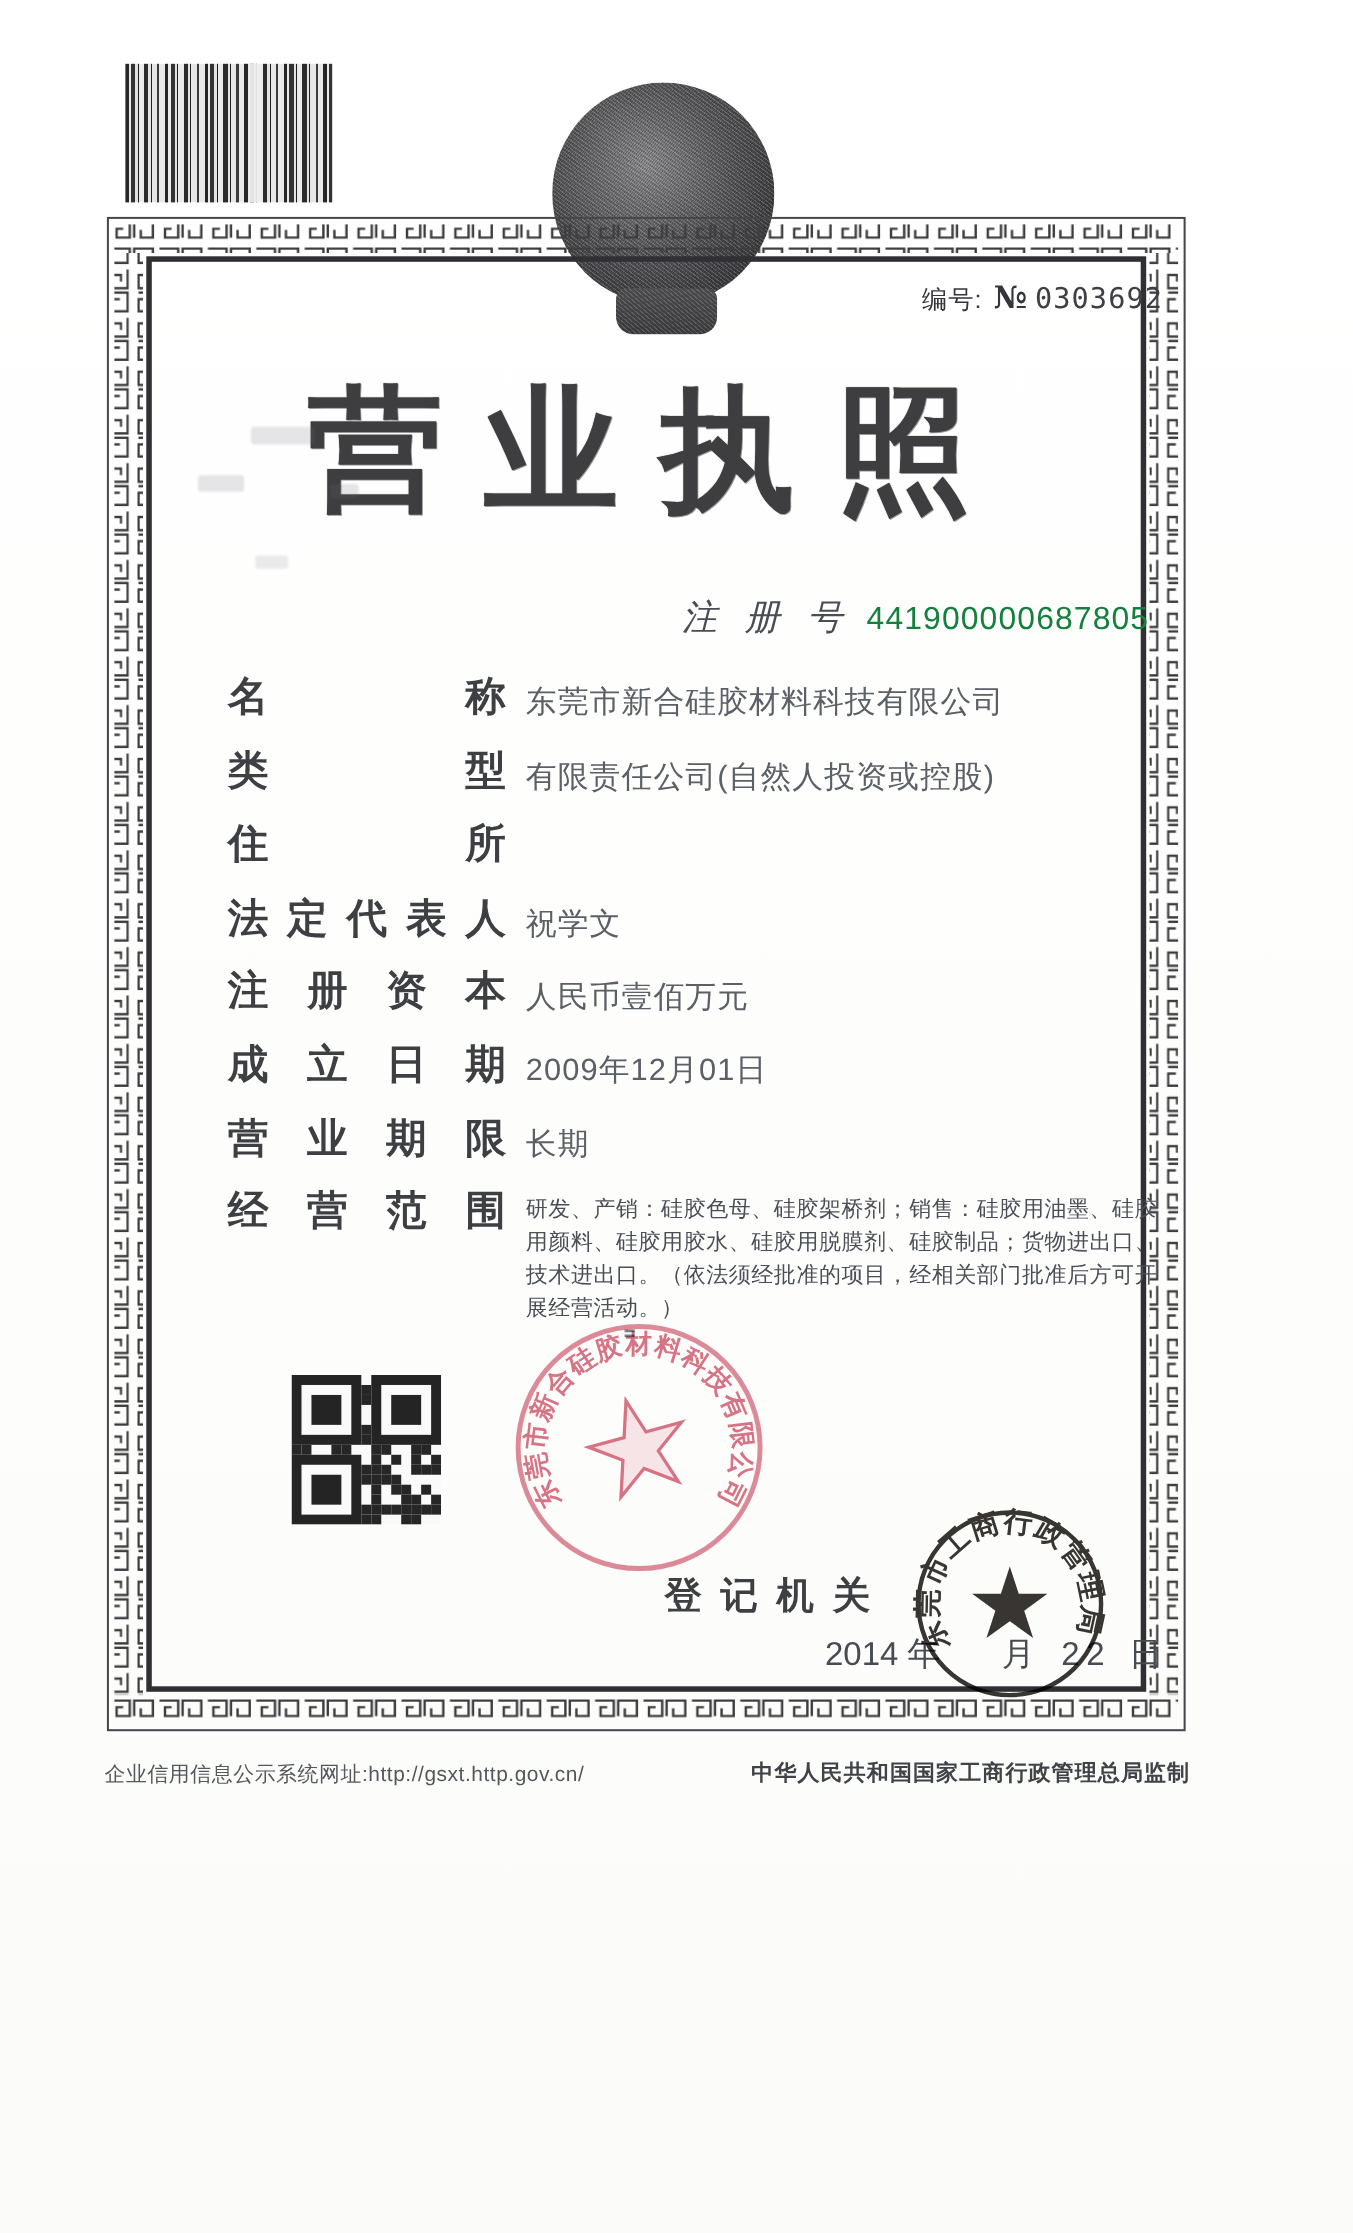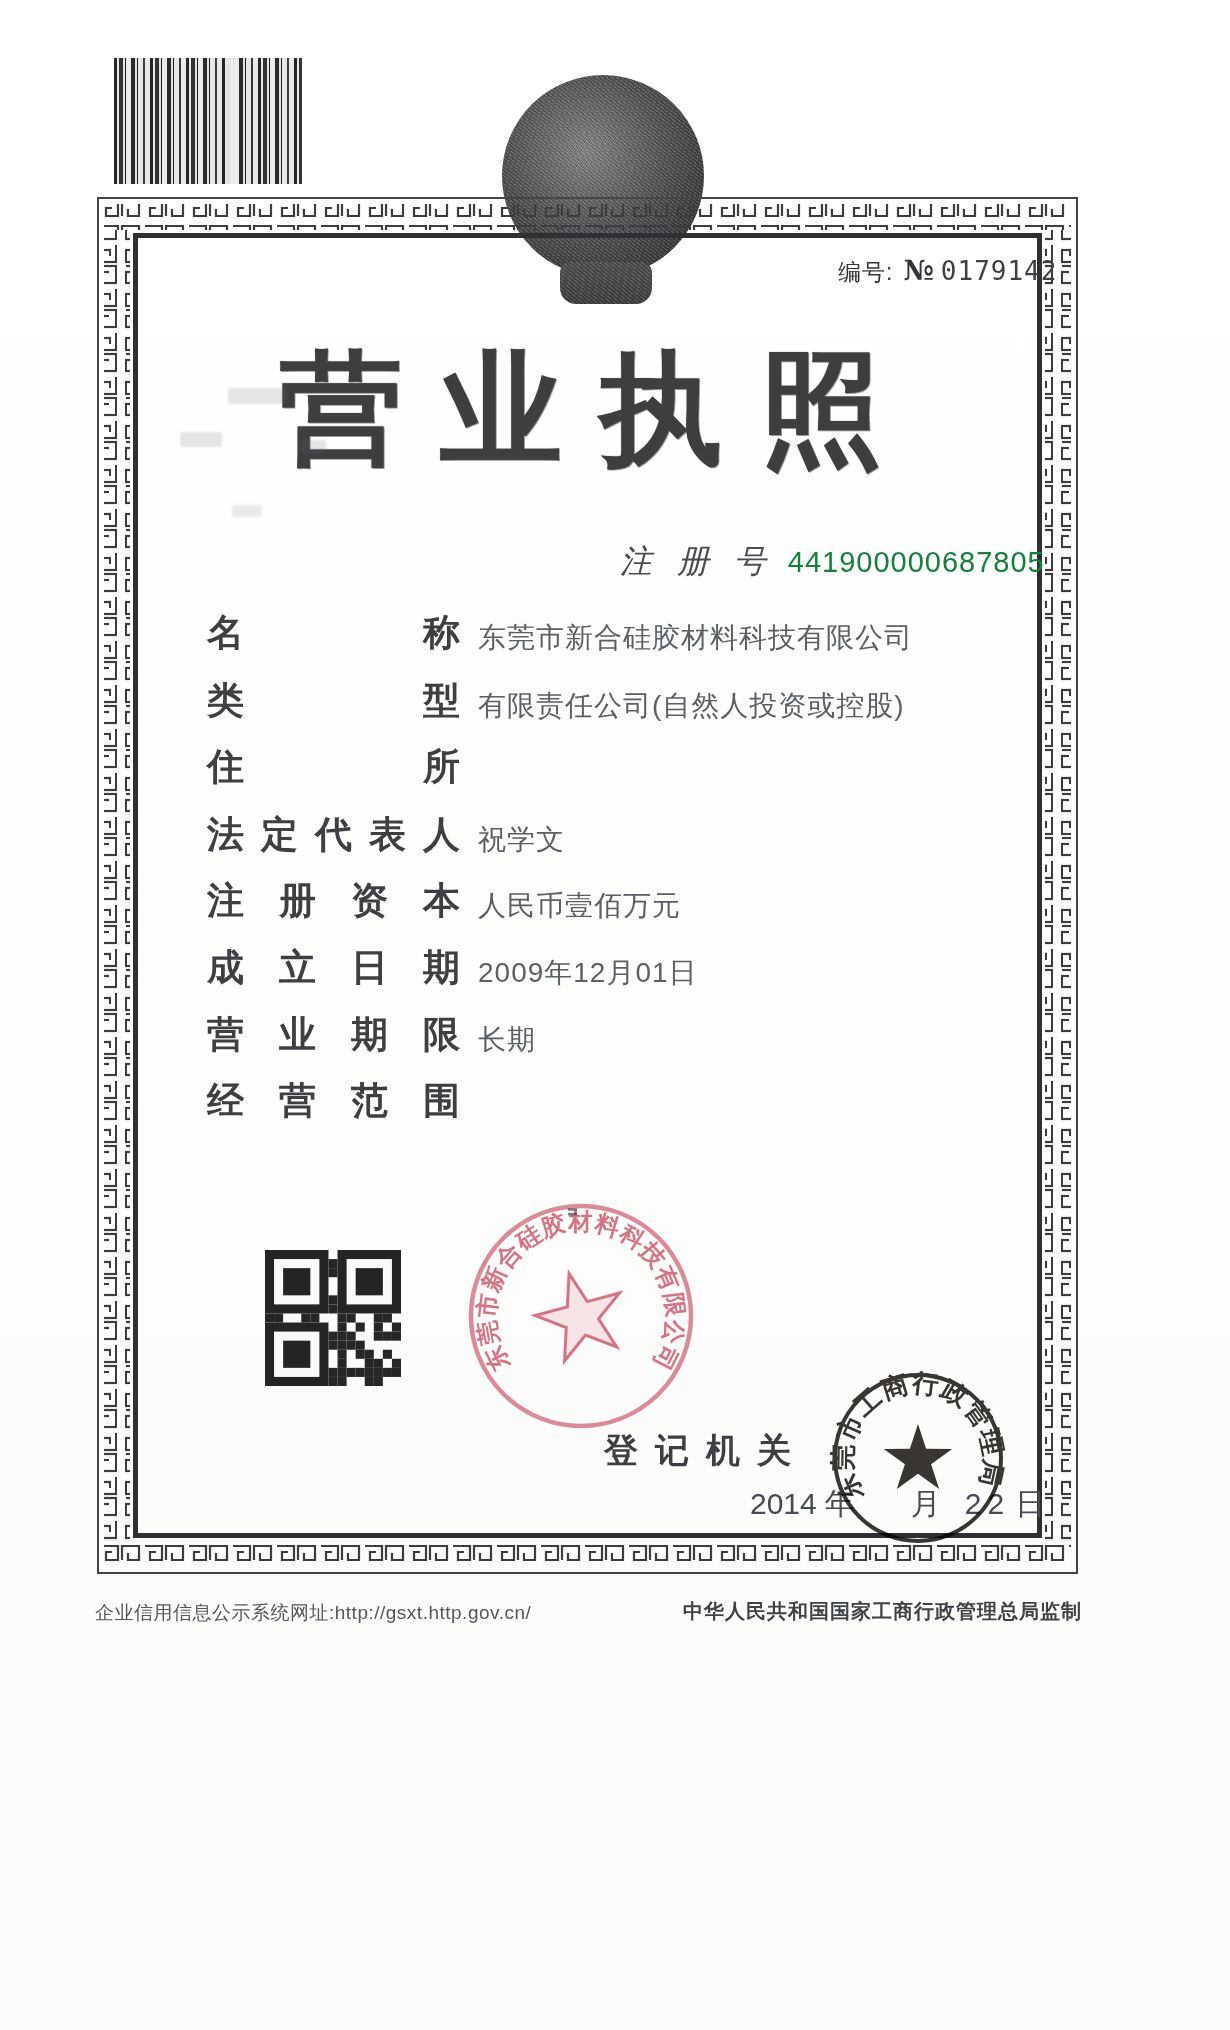--- a/index.html
+++ b/index.html
@@ -83,21 +83,21 @@
   
   .company-seal{left:461px;top:1196px;mix-blend-mode:multiply;opacity:.92;}
   .registry-seal{left:823px;top:1363px;mix-blend-mode:multiply;opacity:.95;}
 
   
   .registrar{left:604px;top:1428px;font-size:34px;font-weight:600;letter-spacing:17px;color:#3d3f43;white-space:nowrap;}
   .date-line{left:750px;top:1484px;font-size:30px;color:#474c54;white-space:nowrap;font-weight:500;}
   .date-line .d-year{margin-right:8px;margin-top:44px;}
   .date-line .d-yu{margin-right:56px;}
   .date-line .d-mu{margin-right:24px;}
-  .date-line .d-day{margin-right:5px;letter-spacing:6px;}
+  .date-line .d-day{margin-right:16px;letter-spacing:6px;}
 
   
   .footer-left{left:95px;top:1600px;font-size:19px;color:#54575c;letter-spacing:.5px;}
   .footer-right{right:148px;top:1598px;font-size:20px;font-weight:600;color:#3f4246;letter-spacing:1px;}
 
   
   .artifact{background:rgba(110,112,122,.18);filter:blur(1.2px);border-radius:3px;}
   .a1{left:228px;top:388px;width:58px;height:16px;}
   .a2{left:180px;top:432px;width:42px;height:15px;}
   .a3{left:300px;top:440px;width:26px;height:13px;}
@@ -128,21 +128,21 @@
       <rect x="1" y="1" width="979" height="1375" fill="none" stroke="#45454a" stroke-width="2"></rect>
       <rect x="7" y="7" width="967" height="26" fill="url(#meanderH)"></rect>
       <rect x="7" y="1344" width="967" height="26" fill="url(#meanderH)"></rect>
       <rect x="7" y="33" width="26" height="1311" fill="url(#meanderV)"></rect>
       <rect x="948" y="33" width="26" height="1311" fill="url(#meanderV)"></rect>
       <rect x="38.5" y="38.5" width="904" height="1300" fill="none" stroke="#303034" stroke-width="5"></rect>
     </svg>
   </div>
 
   <div class="abs serial">
-    <span>编号:</span><span class="no-symbol">№</span><span class="no-digits">0179142</span>
+    <span>编号:</span><span class="no-symbol">№</span><span class="no-digits">0303692</span>
   </div>
 
   <div class="abs title">营业执照</div>
 
   <div class="abs regno">
     <span class="regno-label">注 册 号</span><span class="regno-value">441900000687805</span>
   </div>
 
   <div class="abs row" style="top:612px">
     <div class="f-label">
@@ -201,20 +201,21 @@
       </div>
     <div class="f-value">长期</div>
   </div>
   <div class="abs row" style="top:1080px;height:130px">
     <div class="f-label">
         <span>经</span>
         <span>营</span>
         <span>范</span>
         <span>围</span>
       </div>
+    <div class="f-value scope">研发、产销：硅胶色母、硅胶架桥剂；销售：硅胶用油墨、硅胶用颜料、硅胶用胶水、硅胶用脱膜剂、硅胶制品；货物进出口、技术进出口。（依法须经批准的项目，经相关部门批准后方可开展经营活动。）</div>
   </div>
   <span class="abs scope-mark">〓</span>
 
   <div class="abs qr">
     <svg id="qr-svg" width="136" height="136" viewBox="0 0 135 135">
         <rect x="0" y="0" width="135" height="135" fill="#fafafa"></rect>
         <rect x="0" y="0" width="63" height="63" fill="#242424"></rect>
         <rect x="9" y="9" width="45" height="45" fill="#fafafa"></rect>
         <rect x="18" y="18" width="27" height="27" fill="#242424"></rect>
         <rect x="72" y="0" width="63" height="63" fill="#242424"></rect>

